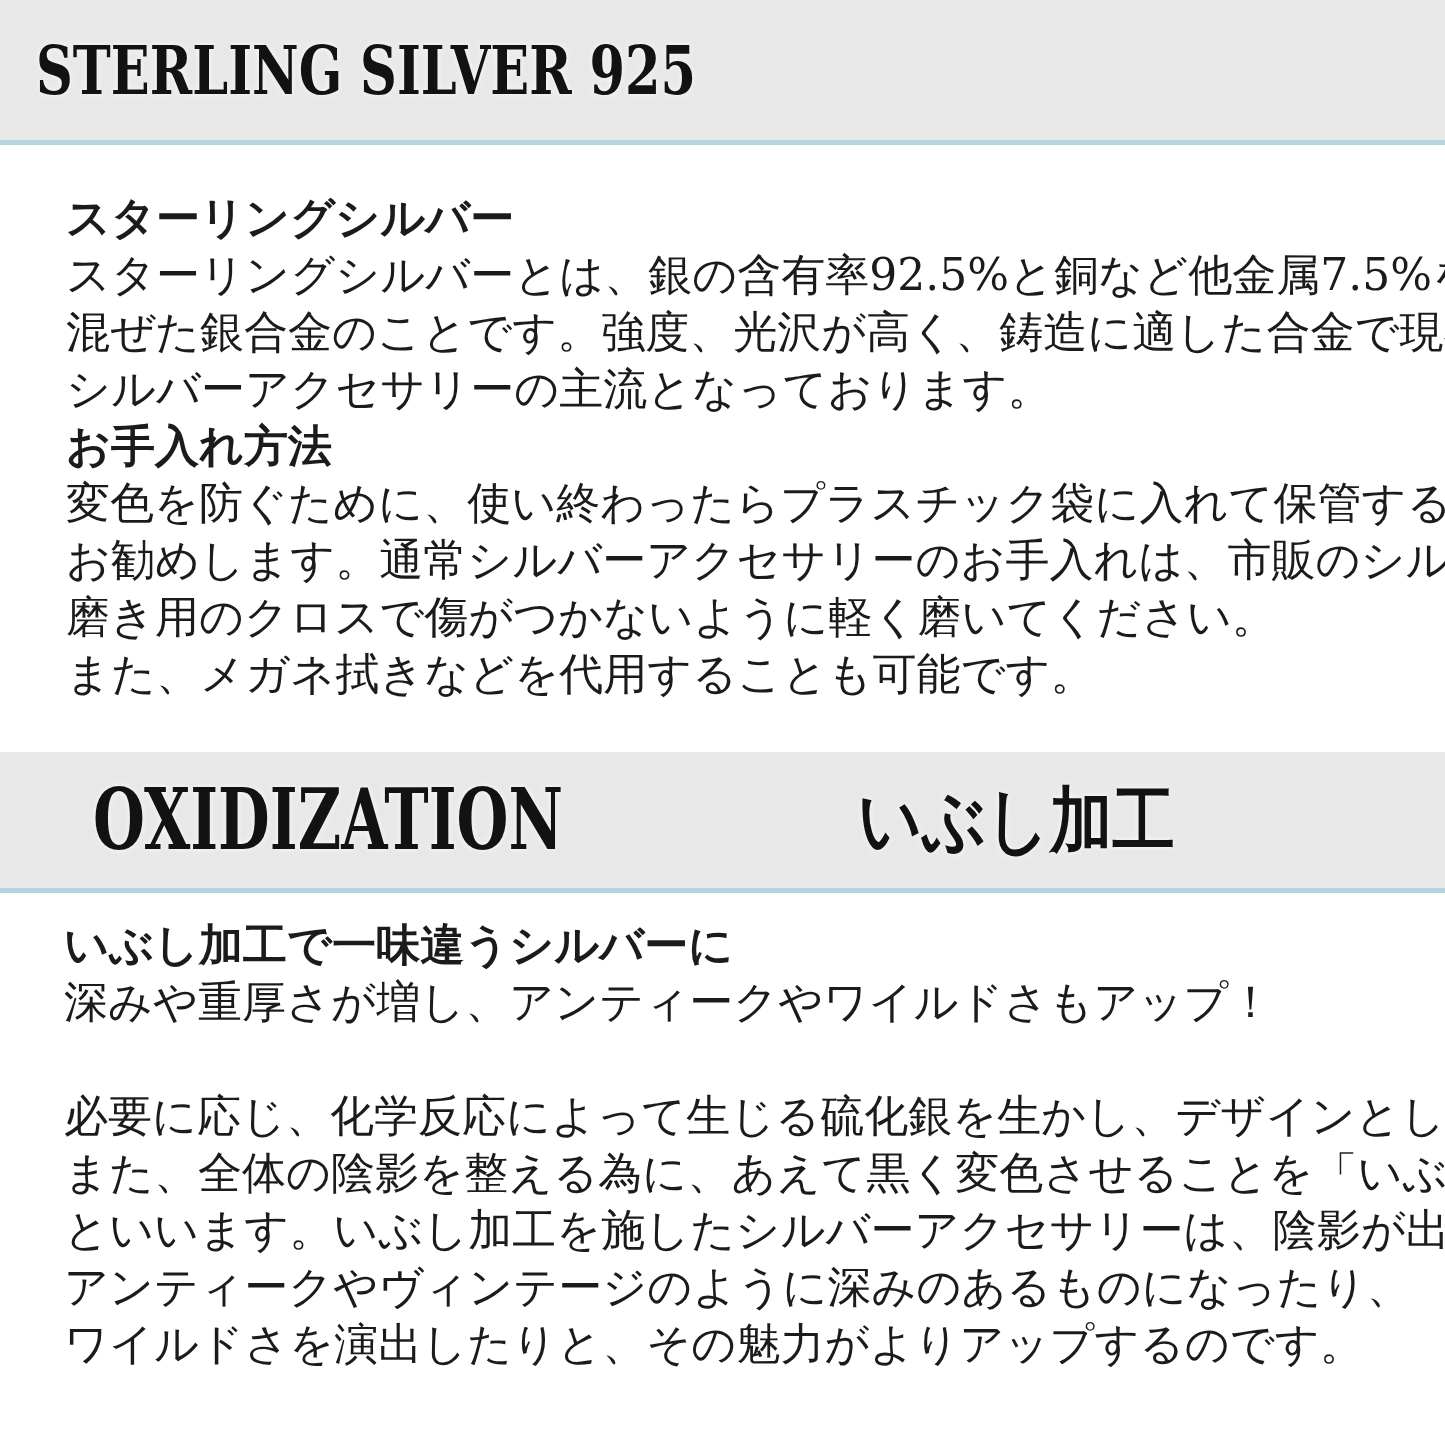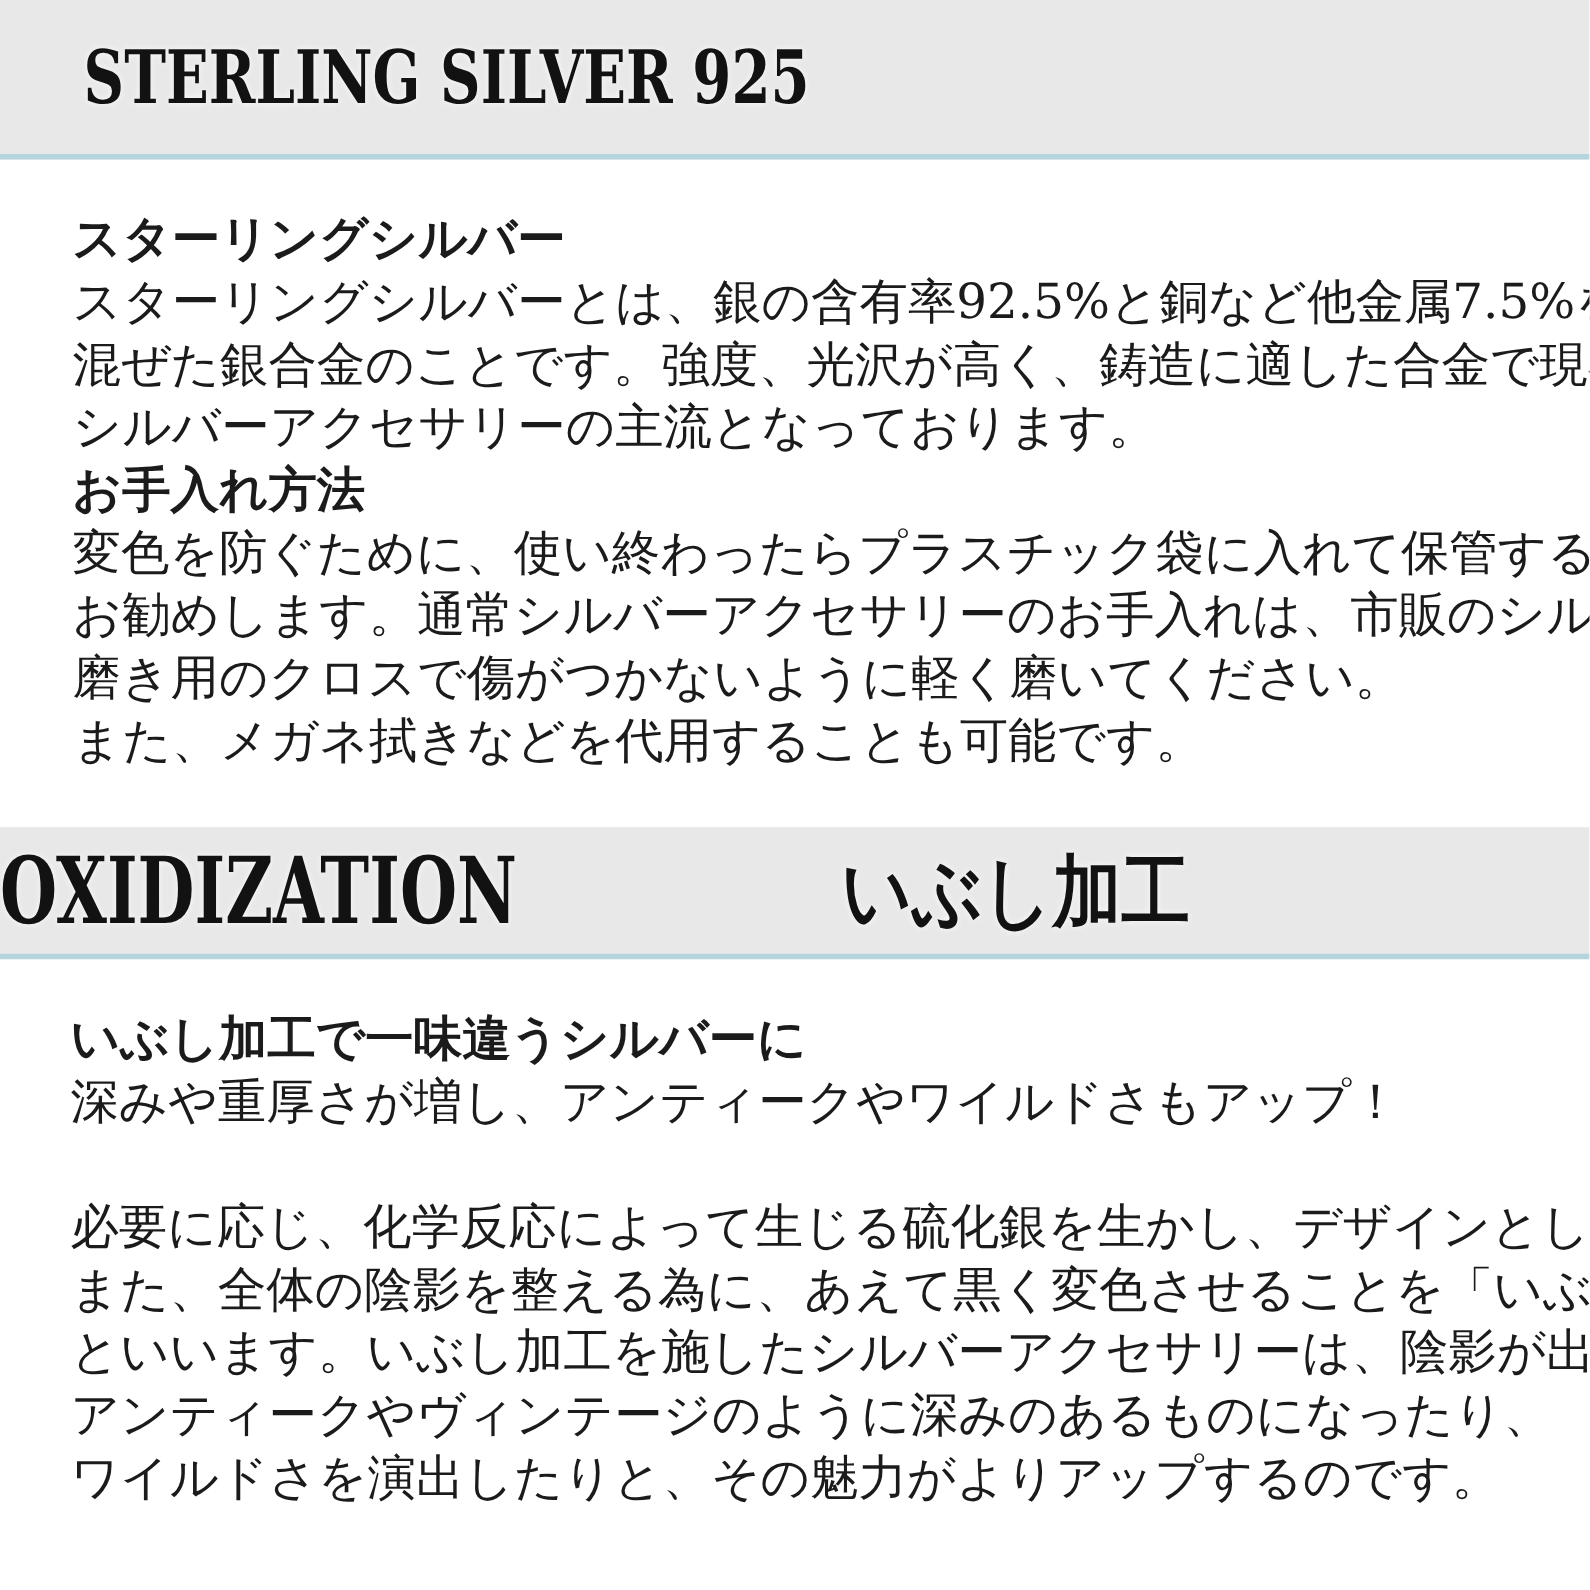--- a/index.html
+++ b/index.html
@@ -9,22 +9,22 @@
     font-family:"DejaVu Serif","Liberation Serif",serif;
     color:#1b1b1b;
   }
   
   .band{
     position:absolute;left:0;width:1445px;box-sizing:border-box;
     background:#e9e8e9;
     border-bottom:5px solid #b3d5db;
     display:flex;align-items:center;
   }
-  .band1{top:0;height:145px;padding-left:76px;gap:48px;}
-  .band2{top:752px;height:120px;gap:295px;}
+  .band1{top:0;height:145px;padding-left:36px;gap:48px;}
+  .band2{top:752px;height:141px;padding-left:93px;gap:295px;}
   .fitbox{overflow:visible;flex:0 0 auto;}
   .fitbox.en1{width:660px;}
   .fitbox.ja1{width:632px;}
   .fitbox.en2{width:470px;}
   .fitbox.ja2{width:317px;}
   .band-title{
     display:inline-block;white-space:nowrap;font-weight:bold;line-height:1;
     color:#121212;
     text-shadow:0 0 7px rgba(255,255,255,0.85);
   }

